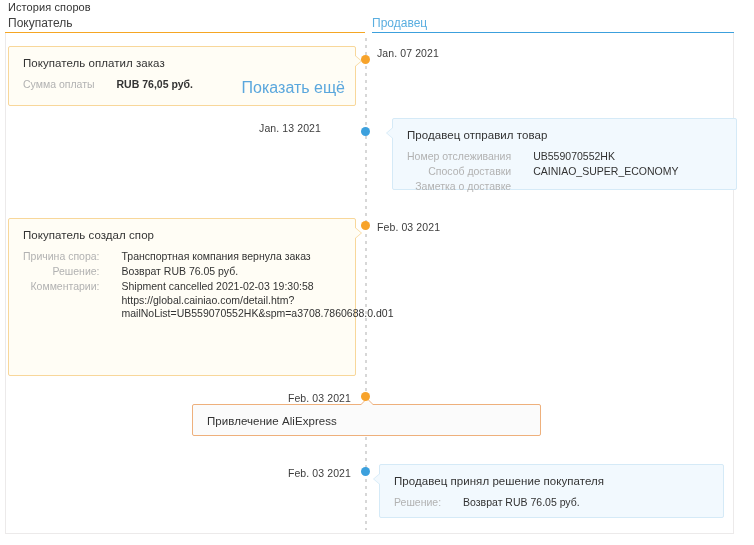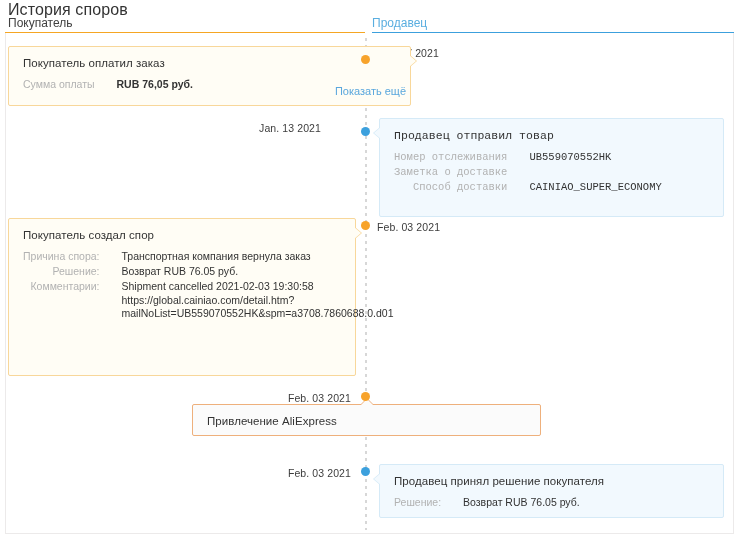--- a/index.html
+++ b/index.html
@@ -13,21 +13,21 @@
   .page {
     position: relative;
     width: 754px; height: 545px;
     overflow: hidden;
   }
 
   
   .page-title {
     position: absolute;
     left: 8px; top: 1px;
-    font-size: 16px;
+    font-size: 11px;
     color: #333333;
     letter-spacing: 0.1px;
   }
 
   
   .panel {
     position: absolute;
     left: 5px; top: 33px;
     width: 729px; height: 501px;
     border: 1px solid #eceaea;
@@ -170,22 +170,22 @@
     white-space: nowrap;
     padding-right: 22px;
   }
   .row-value { color: #333333; }
   .row-value.bold { font-weight: bold; }
   .row-value.multi { line-height: 13.5px; }
 
   
   .show-more {
     position: absolute;
-    right: 4px; bottom: 8px;
-    font-size: 11px;
+    right: 10px; bottom: 8px;
+    font-size: 16px;
     color: #5aa7dd;
     cursor: pointer;
   }
 
   
   .evidence-thumb {
     width: 46px; height: 44px;
     background: #ffffff;
     border: 1px solid #efefef;
     position: relative;
@@ -206,22 +206,22 @@
     position: absolute; background: #cfd3d8; height: 2px;
   }
   .ev-l1 { left: 5px;  top: 15px; width: 8px; }
   .ev-l2 { left: 16px; top: 15px; width: 5px; background:#b7bcc4; }
   .ev-l3 { left: 5px;  top: 22px; width: 14px; }
   .ev-l4 { left: 5px;  top: 29px; width: 10px; }
   .ev-l5 { left: 18px; top: 29px; width: 6px; }
   .ev-l6 { left: 5px;  top: 36px; width: 12px; }
 
   
-  #card-paid      { left: 8px;   top: 46px;  width: 403px; height: 60px; }
-  #card-shipped   { left: 379px; top: 118px; width: 345px; height: 99px; font-family: Liberation Mono, monospace; }
+  #card-paid      { left: 8px;   top: 46px;  width: 348px; height: 60px; }
+  #card-shipped   { left: 392px; top: 118px; width: 345px; height: 72px; }
   #card-dispute   { left: 8px;   top: 218px; width: 348px; height: 158px; }
   #card-ali       { left: 192px; top: 404px; width: 349px; height: 32px; }
   #card-decision  { left: 379px; top: 464px; width: 345px; height: 54px; }
 
   #dot-1 { top: 55px; }
   #dot-2 { top: 127px; }
   #dot-3 { top: 221px; }
   #dot-4 { top: 392px; }
   #dot-5 { top: 467px; }
 
@@ -273,26 +273,26 @@
   </div>
 
   <div class="card card-seller" id="card-shipped">
     <div class="card-title">Продавец отправил товар</div>
     <div class="rows">
       <div class="row">
         <div class="row-label">Номер отслеживания</div>
         <div class="row-value">UB559070552HK</div>
       </div>
       <div class="row">
+        <div class="row-label">Способ доставки</div>
+        <div class="row-value">CAINIAO_SUPER_ECONOMY</div>
+      </div>
+      <div class="row">
         <div class="row-label">Заметка о доставке</div>
         <div class="row-value"></div>
-      </div>
-      <div class="row">
-        <div class="row-label">Способ доставки</div>
-        <div class="row-value">CAINIAO_SUPER_ECONOMY</div>
       </div>
     </div>
   </div>
 
   <div class="card card-buyer" id="card-dispute">
     <div class="card-title">Покупатель создал спор</div>
     <div class="rows">
       <div class="row">
         <div class="row-label">Причина спора:</div>
         <div class="row-value">Транспортная компания вернула заказ</div>

